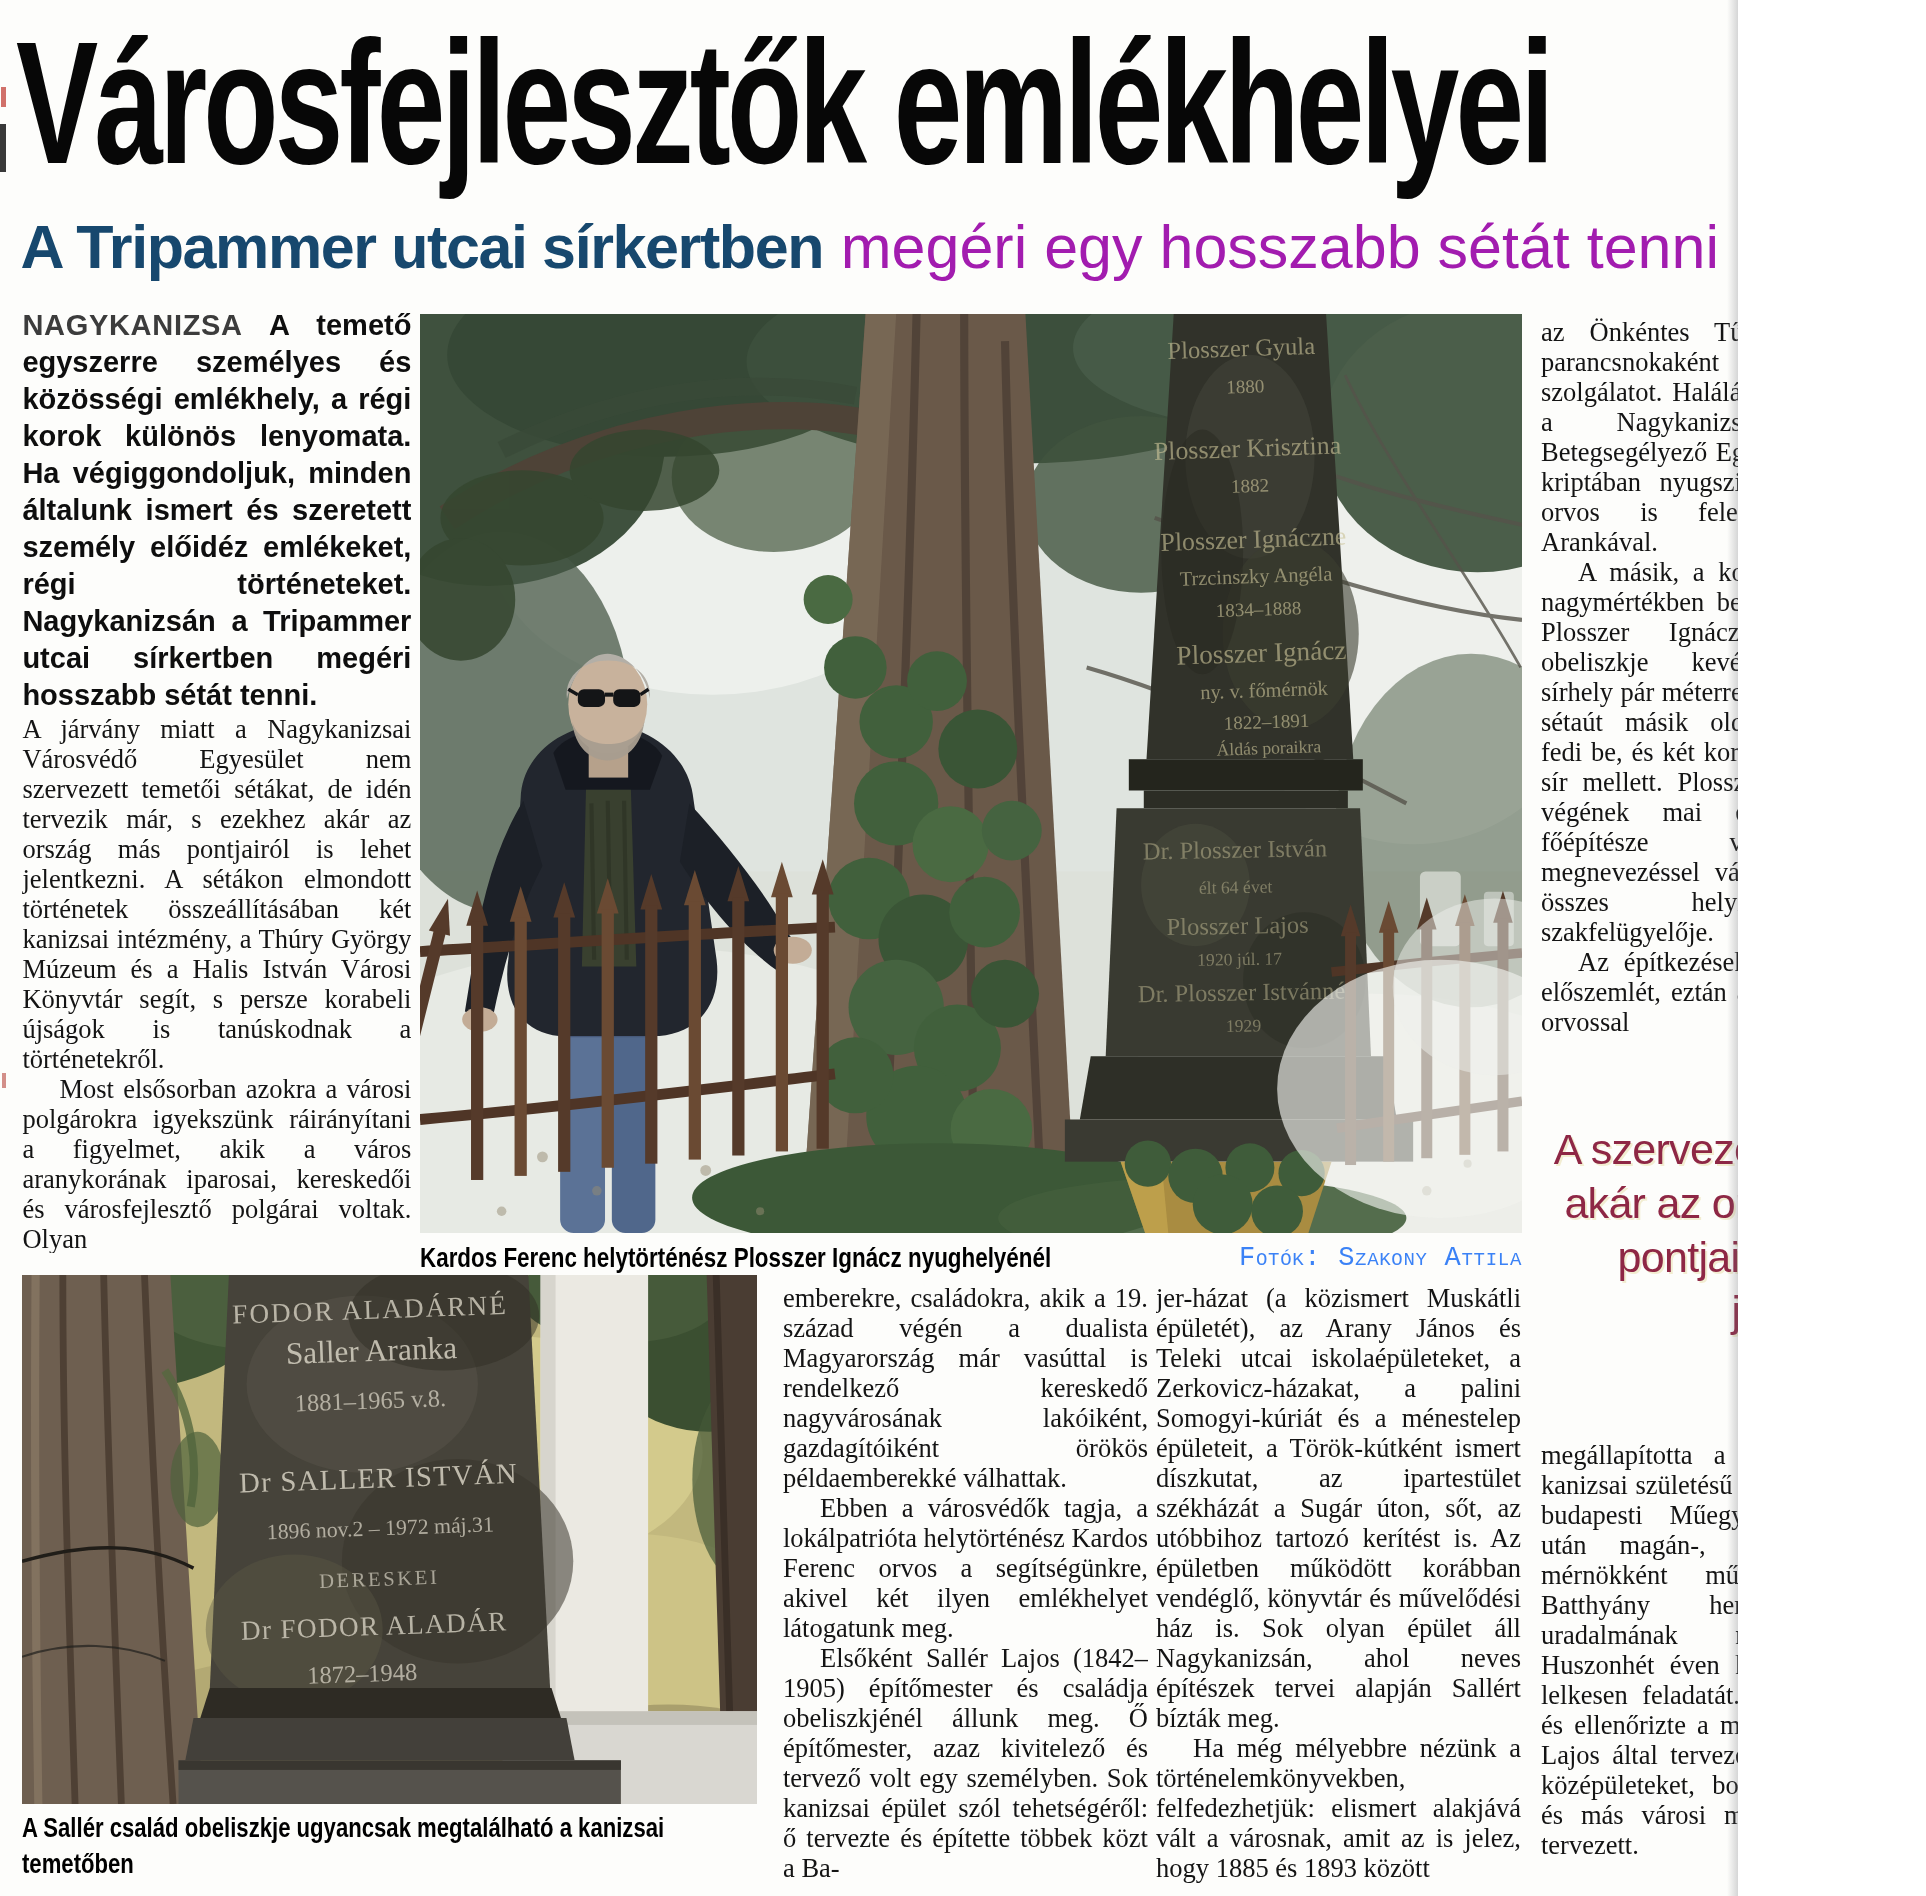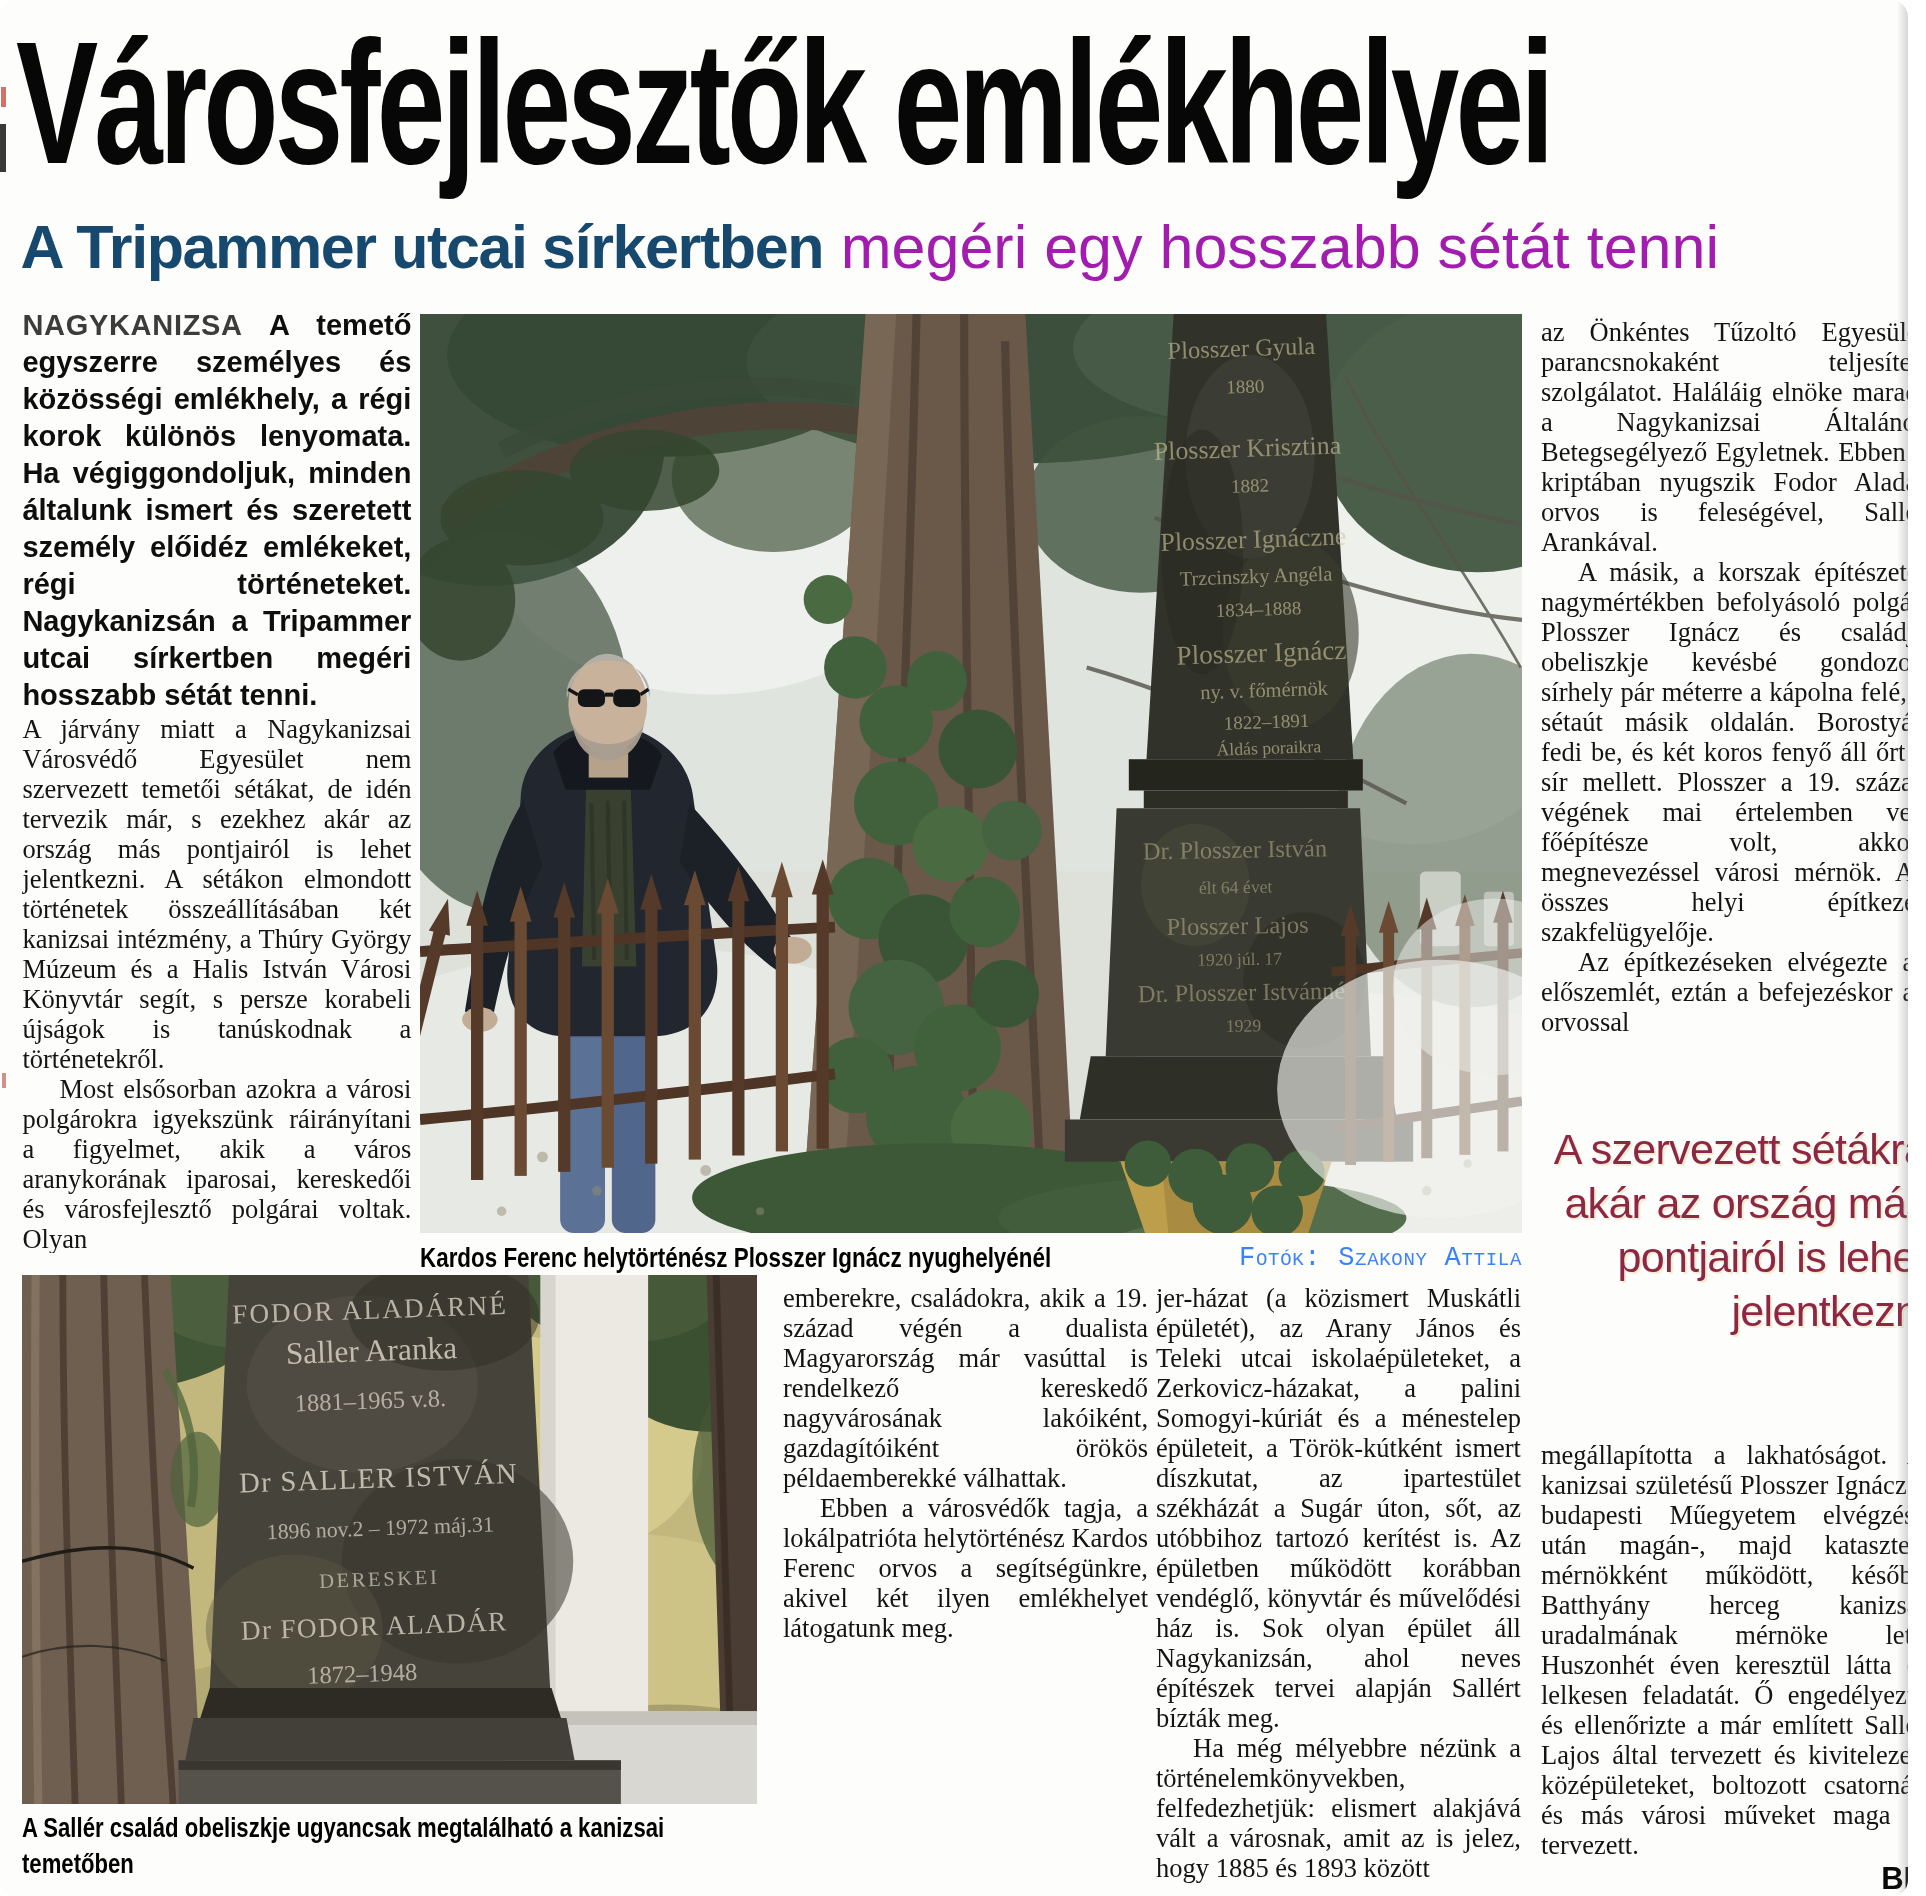--- a/index.html
+++ b/index.html
@@ -1,17 +1,17 @@
 <!DOCTYPE html>
 <html lang="hu" style="font-size:11px"><head>
 <meta charset="utf-8">
 <style>
   html,body{margin:0;padding:0;background:#ffffff;}
-  .page{position:relative;width:1908px;height:1897px;background:#fdfdfb;overflow:hidden;
-        font-family:"Liberation Serif",serif;color:#151515;border-radius:17px;}
+  .page{position:relative;width:1738px;height:1897px;background:#fdfdfb;overflow:hidden;
+        font-family:"Liberation Serif",serif;color:#151515;}
   
   .headline{position:absolute;left:16.3px;top:12.2px;width:1902px;height:190px;margin:0;}
   .headline span{display:inline-block;white-space:nowrap;font-family:"Liberation Sans",sans-serif;
         font-weight:bold;font-size:156px;line-height:163px;letter-spacing:-4.8px;color:#070707;
         transform:scale(0.79,1.12);transform-origin:0 0;}
   
   .subhead{position:absolute;left:20.4px;top:212px;width:1902px;margin:0;white-space:nowrap;
         font-family:"Liberation Sans",sans-serif;font-weight:normal;}
   .sub-blue{font-weight:bold;font-size:61px;color:#17486e;letter-spacing:-1.4px;}
   .sub-rest{font-size:61px;color:#a21caf;margin-left:17.7px;letter-spacing:0;}
@@ -319,20 +319,21 @@
         <text x="490" y="596" font-size="36" opacity=".75">1872–1948</text>
       </g>
     </svg>
   </figure>
 
   <div class="capbottom">A Sallér család obeliszkje ugyancsak megtalálható a kanizsai temetőben</div>
 
   <div class="col col3">
     <p class="serif">emberekre, családokra, akik a 19. század végén a dualista Magyarország már vasúttal is rendelkező kereskedő nagyvárosának lakóiként, gazdagítóiként örökös példaemberekké válhattak.</p>
     <p class="serif ind">Ebben a városvédők tagja, a lokálpatrióta helytörténész Kardos Ferenc orvos a segítségünkre, akivel két ilyen emlékhelyet látogatunk meg.</p>
+    <p class="serif ind">Elsőként Sallér Lajos (1842–1905) építőmester és családja obeliszkjénél állunk meg. Ő építőmester, azaz kivitelező és tervező volt egy személyben. Sok kanizsai épület szól tehetségéről: ő tervezte és építette többek közt a Ba-</p>
   </div>
   <div class="col col4">
     <p class="serif">jer-házat (a közismert Muskátli épületét), az Arany János és Teleki utcai iskolaépületeket, a Zerkovicz-házakat, a palini Somogyi-kúriát és a ménestelep épületeit, a Török-kútként ismert díszkutat, az ipartestület székházát a Sugár úton, sőt, az utóbbihoz tartozó kerítést is. Az épületben működött korábban vendéglő, könyvtár és művelődési ház is. Sok olyan épület áll Nagykanizsán, ahol neves építészek tervei alapján Sallért bízták meg.</p>
     <p class="serif ind">Ha még mélyebbre nézünk a történelemkönyvekben, felfedezhetjük: elismert alakjává vált a városnak, amit az is jelez, hogy 1885 és 1893 között</p>
   </div>
 
   <div class="col col5a">
     <p class="serif">az Önkéntes Tűzoltó Egyesület parancsnokaként teljesített szolgálatot. Haláláig elnöke maradt a Nagykanizsai Általános Betegsegélyező Egyletnek. Ebben a kriptában nyugszik Fodor Aladár orvos is feleségével, Sallér Arankával.</p>
     <p class="serif ind">A másik, a korszak építészetét nagymértékben befolyásoló polgár, Plosszer Ignácz és családja obeliszkje kevésbé gondozott sírhely pár méterre a kápolna felé, a sétaút másik oldalán. Borostyán fedi be, és két koros fenyő áll őrt a sír mellett. Plosszer a 19. század végének mai értelemben vett főépítésze volt, akkori megnevezéssel városi mérnök. Az összes helyi építkezés szakfelügyelője.</p>
     <p class="serif ind">Az építkezéseken elvégezte az előszemlét, eztán a befejezéskor az orvossal</p>

